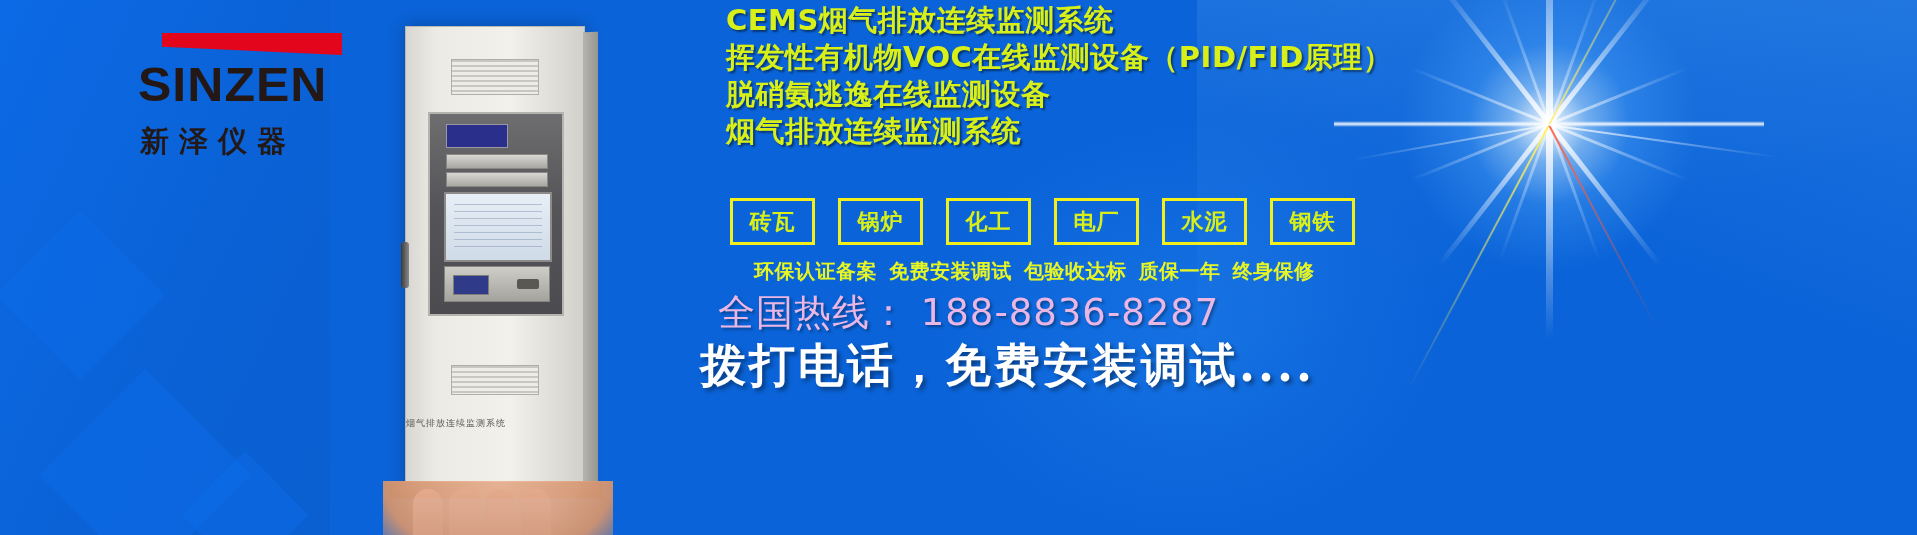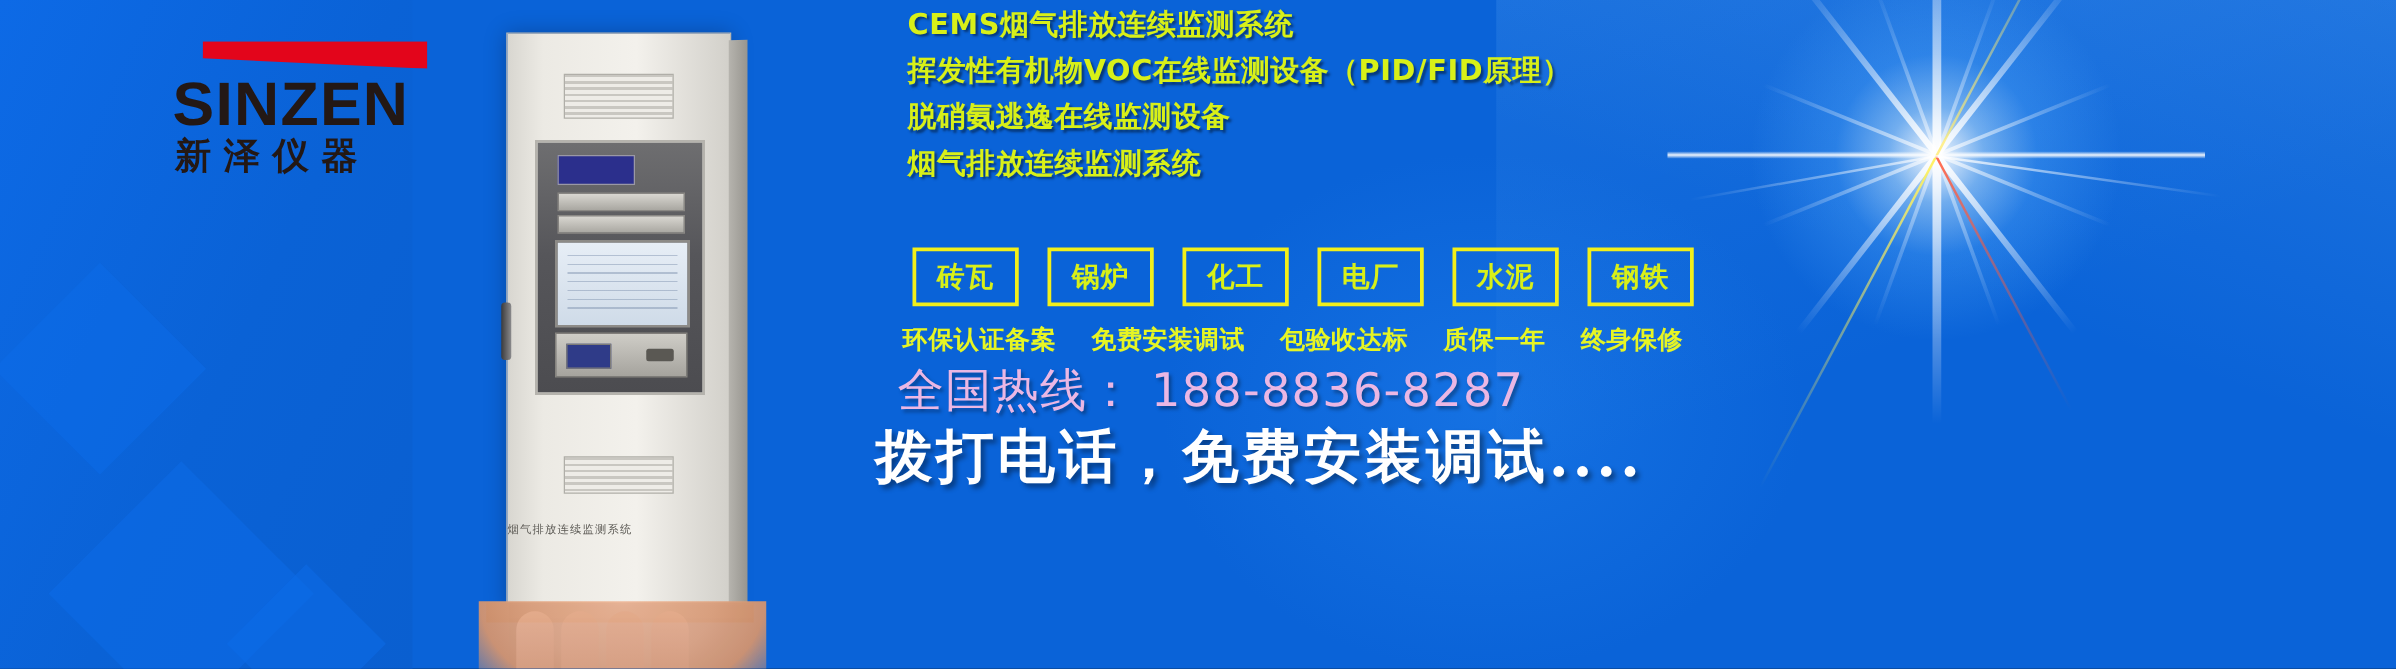--- a/index.html
+++ b/index.html
@@ -129,21 +129,21 @@
     transform: scaleX(1.02);
     transform-origin: left center;
   }
   .logo-cn {
     font-family: "DejaVu Sans", "Liberation Sans", sans-serif;
     font-weight: 700;
     font-size: 29px;
     letter-spacing: 10px;
     color: #231815;
     line-height: 1.1;
-    margin-top: 0;
+    margin-top: 17px;
     margin-left: 2px;
   }
 
   
   .cabinet {
     position: absolute;
     left: 405px;
     top: 26px;
     width: 195px;
     height: 480px;
@@ -280,21 +280,21 @@
   
   .headlines {
     position: absolute;
     left: 726px;
     top: 2px;
     width: 820px;
   }
   .hl {
     font-family: "DejaVu Sans", "Liberation Sans", sans-serif;
     font-weight: 700;
-    font-size: 23px;
+    font-size: 29px;
     line-height: 37px;
     color: #d8f018;
     white-space: nowrap;
     text-shadow: 2px 2px 2px rgba(0,0,0,.45);
     letter-spacing: .5px;
   }
 
   
   .cats {
     position: absolute;
@@ -317,24 +317,24 @@
     font-weight: 700;
     font-size: 22px;
     color: #d8f018;
     letter-spacing: 1px;
     white-space: nowrap;
   }
 
   
   .features {
     position: absolute;
-    left: 722px;
+    left: 754px;
     top: 258px;
     display: flex;
-    gap: 28px;
+    gap: 12px;
     align-items: flex-end;
   }
   .feature-item {
     font-family: "DejaVu Sans", "Liberation Sans", sans-serif;
     font-weight: 700;
     font-size: 20px;
     color: #e6f524;
     white-space: nowrap;
     letter-spacing: .5px;
   }

